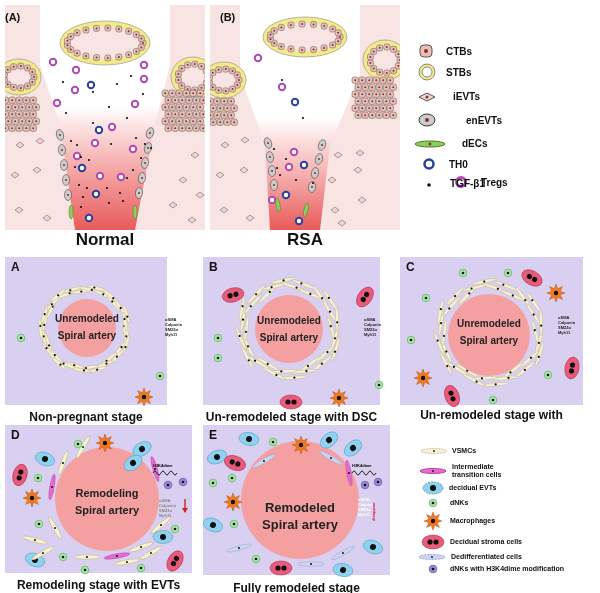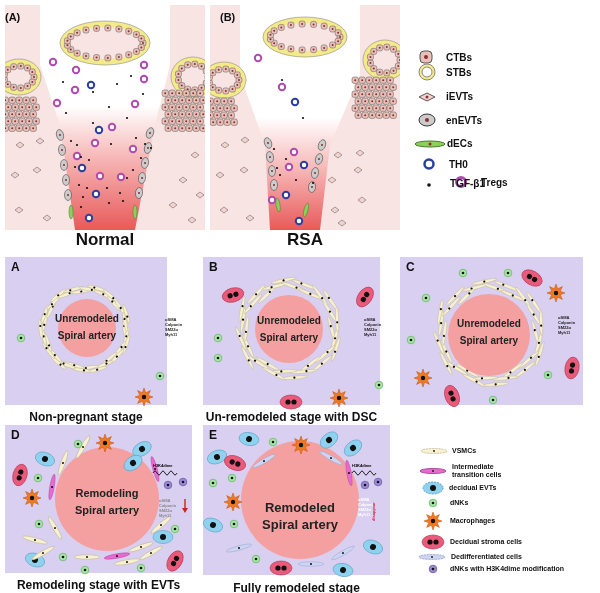--- a/index.html
+++ b/index.html
@@ -641,54 +641,54 @@
       <circle cx="67" cy="163" r="1.1" fill="#111"></circle>
       <circle cx="70" cy="170" r="1.1" fill="#111"></circle>
       <circle cx="86" cy="175" r="1.1" fill="#111"></circle>
       <circle cx="103" cy="178" r="1.1" fill="#111"></circle>
     </svg>
   <div class="abs lbl" style="left:10px;top:6px;font-size:11px;">(B)</div>
 </div>
 <div class="big-caption" style="left:230px;top:230px;width:150px;">RSA</div>
 
 <div>
-  <div class="leg-item" style="left:418px;top:50px;">
+  <div class="leg-item" style="left:418px;top:44px;">
     <svg width="16" height="14" style="position:relative;">
         <rect x="2" y="1" width="12" height="12" rx="4" fill="#e9c0b8" stroke="#555"></rect>
         <circle cx="8" cy="7" r="2" fill="#8a3030"></circle>
       </svg>
     <span class="leg-text" style="margin-left:12px;">CTBs</span>
   </div>
   <div class="leg-item" style="left:417px;top:63px;">
     <svg width="20" height="18" style="position:relative;">
         <circle cx="10" cy="9" r="8" fill="#f5ea8a" stroke="#888"></circle>
         <circle cx="10" cy="9" r="5" fill="#fff" stroke="#888"></circle>
       </svg>
     <span class="leg-text" style="margin-left:9px;">STBs</span>
   </div>
   <div class="leg-item" style="left:418px;top:91px;">
     <svg width="18" height="10" style="position:relative;">
         <path d="M1,5 L9,1 L17,5 L9,9 Z" fill="#f3d3cf" stroke="#555"></path>
         <circle cx="9" cy="5" r="1.5" fill="#8a3030"></circle>
       </svg>
-    <span class="leg-text" style="margin-left:10px;">iEVTs</span>
-  </div>
-  <div class="leg-item" style="left:418px;top:113px;">
+    <span class="leg-text" style="margin-left:17px;">iEVTs</span>
+  </div>
+  <div class="leg-item" style="left:418px;top:113px;gap:20px;">
     <svg width="18" height="14" style="position:relative;">
         <ellipse cx="9" cy="7" rx="8" ry="6" fill="#ccc" stroke="#333"></ellipse>
         <circle cx="9" cy="7" r="2" fill="#8a3030"></circle>
       </svg>
     <span class="leg-text" style="margin-left:10px;">enEVTs</span>
   </div>
   <div class="leg-item" style="left:414px;top:138px;">
     <svg width="32" height="8" style="position:relative;">
         <ellipse cx="16" cy="4" rx="15" ry="3" fill="#8ccf5a" stroke="#4a7a2a"></ellipse>
         <circle cx="16" cy="4" r="1.5" fill="#8a3030"></circle>
       </svg>
-    <span class="leg-text" style="margin-left:1px;">dECs</span>
+    <span class="leg-text" style="margin-left:16px;">dECs</span>
   </div>
   <div class="leg-item" style="left:423px;top:158px;">
     <svg width="12" height="12" style="position:relative;">
         <circle cx="6" cy="6" r="4.5" fill="#fff" stroke="#2a3f9e" stroke-width="2.5"></circle>
       </svg>
     <span class="leg-text" style="margin-left:14px;">TH0</span>
   </div>
   <div class="leg-item" style="left:423px;top:176px;padding-left:32px;">
     <svg width="12" height="12" style="position:relative;">
         <circle cx="6" cy="6" r="4.5" fill="#fff" stroke="#b04ab0" stroke-width="3"></circle>
@@ -1228,20 +1228,21 @@
   <svg width="10" height="10" style="left:143px;top:113px;">
       <circle cx="5" cy="5" r="3.8" fill="#a8e6a8" stroke="#7ac07a"></circle>
       <circle cx="5" cy="5" r="1.3" fill="#111"></circle>
     </svg>
   <svg width="10" height="10" style="left:88px;top:138px;">
       <circle cx="5" cy="5" r="3.8" fill="#a8e6a8" stroke="#7ac07a"></circle>
       <circle cx="5" cy="5" r="1.3" fill="#111"></circle>
     </svg>
 </div>
 <div class="caption" style="left:400px;top:410px;width:183px;line-height:11px;">
+  <div>Un-remodeled stage with</div>
 </div>
 
 <div class="panel" style="left:5px;top:425px;width:187px;height:148px;">
   <div class="panel-letter">D</div>
   <div class="abs" style="left:50px;top:22px;width:104px;height:104px;border-radius:50%;background:#f4a0a0;"></div>
   <div class="artery-text" style="left:62px;top:60px;width:80px;font-size:11px;">
     <div>Remodeling</div>
     <div>Spiral artery</div>
   </div>
   <svg class="scatter" width="187" height="148" style="left:0;top:0;">

